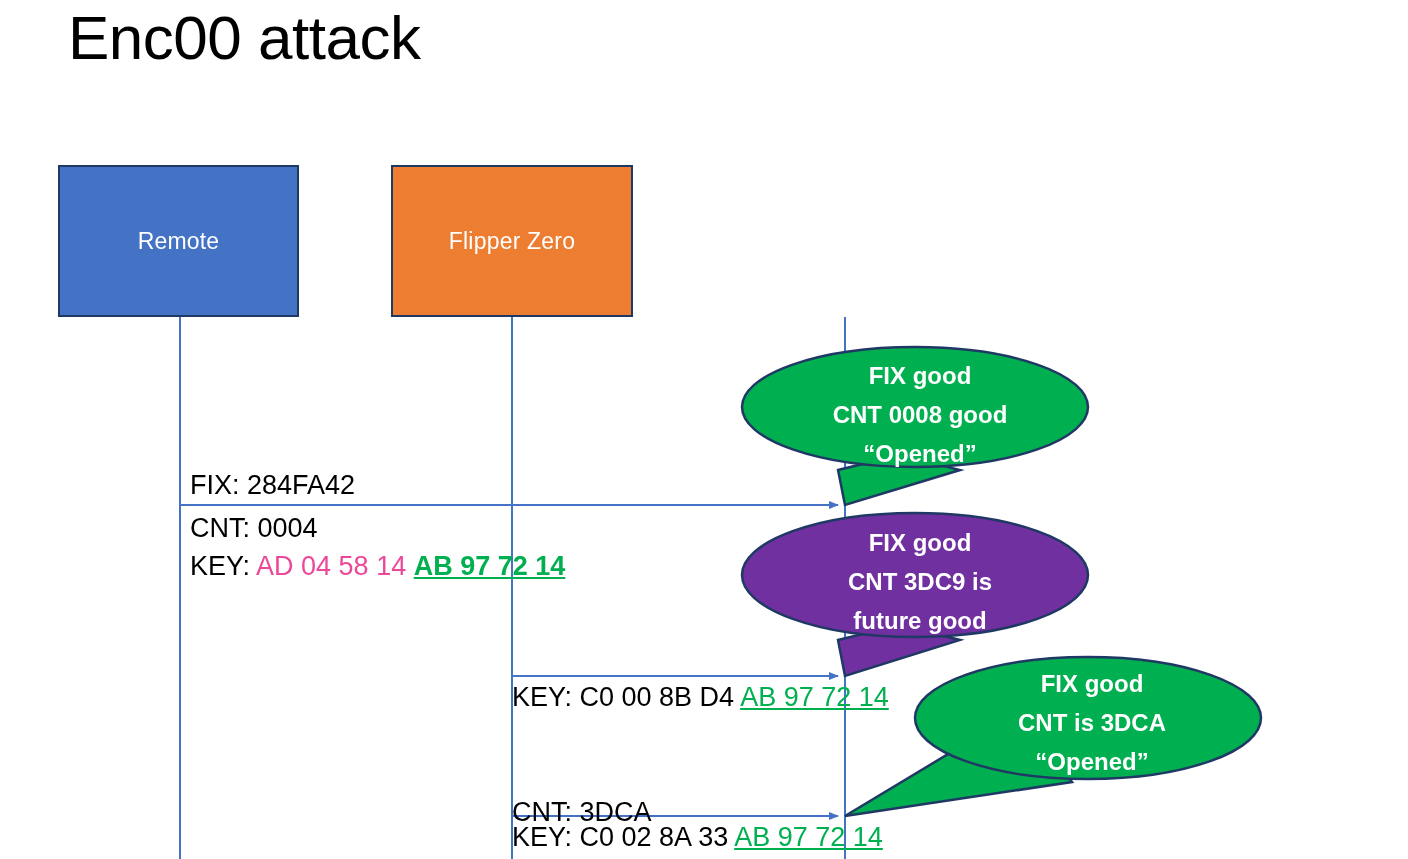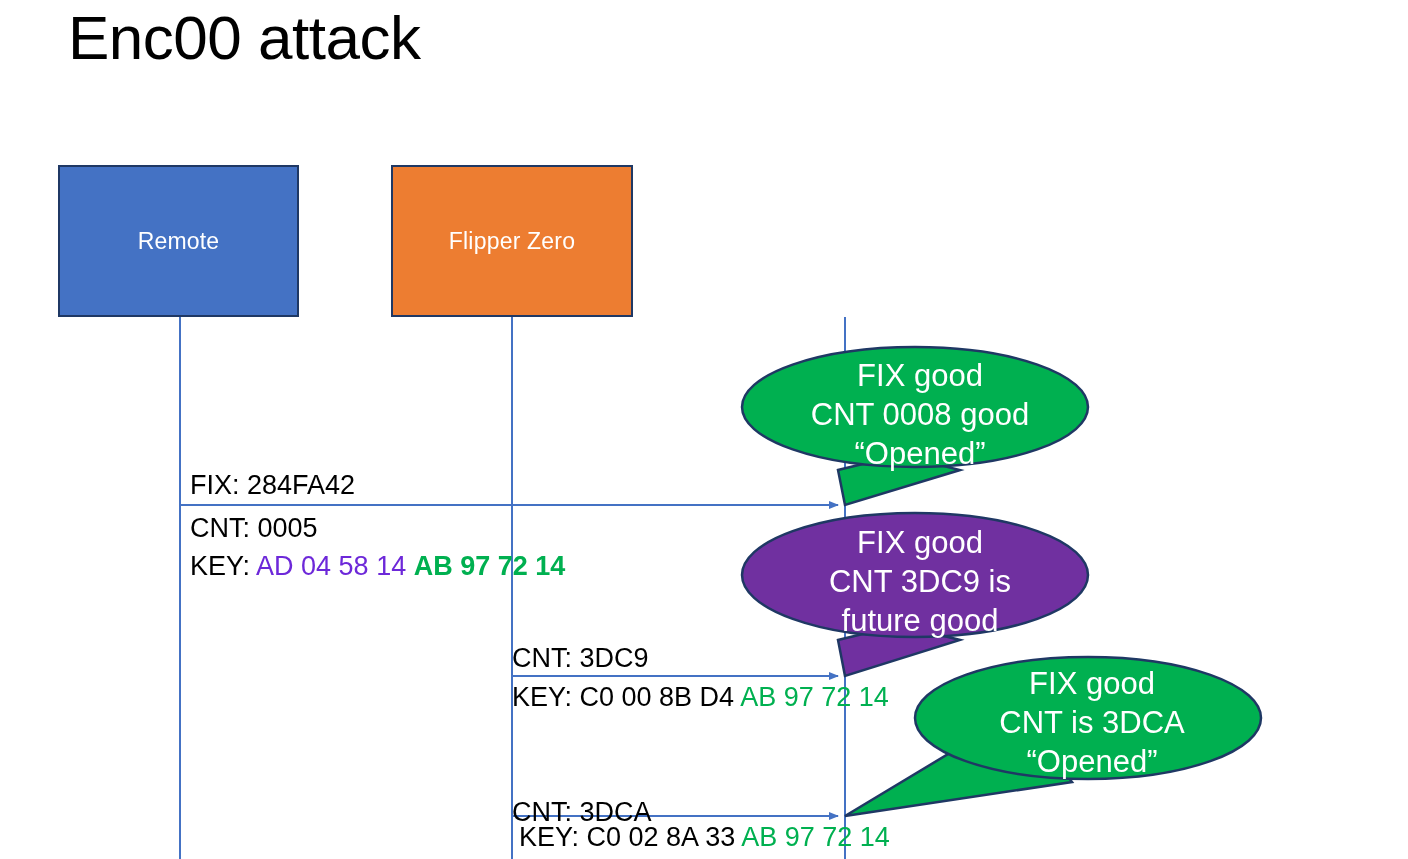--- a/index.html
+++ b/index.html
@@ -60,40 +60,41 @@
     pointer-events: none;
   }
   
   .msg {
     position: absolute;
     font-size: 27px;
     line-height: 39px;
     white-space: nowrap;
     color: #000000;
   }
-  .hex-red   { color: #6d28d9; }
-  .hex-green { color: #00B050; }
+  .hex-red   { color: #ec4899; }
+  .hex-green { color: #00B050; text-decoration: underline; }
   .hex-bold  { font-weight: 700; }
 
   #msg1-fix { left: 190px; top: 466px; }
   #msg1-cnt { left: 190px; top: 509px; }
   #msg1-key { left: 190px; top: 547px; }
   #msg2-cnt { left: 512px; top: 639px; }
   #msg2-key { left: 512px; top: 678px; }
   #msg3-cnt { left: 512px; top: 793px; }
-  #msg3-key { left: 512px; top: 818px; margin-left: 7px; }
+  #msg3-key { left: 512px; top: 818px; }
 
   
   .bubble-text {
     position: absolute;
     color: #ffffff;
-    font-size: 31px;
+    font-size: 24px;
     line-height: 39px;
     text-align: center;
     white-space: nowrap;
+    font-weight: bold;
   }
   #bubble1-text { left: 760px; top: 356px; width: 320px; }
   #bubble2-text { left: 760px; top: 523px; width: 320px; }
   #bubble3-text { left: 932px; top: 664px; width: 320px; }
 </style>
 </head>
 <body>
 
 <div id="slide">
 
@@ -145,22 +146,21 @@
     <div>future good</div>
   </div>
 
   <div class="bubble-text" id="bubble3-text">
     <div>FIX good</div>
     <div>CNT is 3DCA</div>
     <div>“Opened”</div>
   </div>
 
   <div class="msg" id="msg1-fix">FIX: 284FA42</div>
-  <div class="msg" id="msg1-cnt">CNT: 0005</div>
+  <div class="msg" id="msg1-cnt">CNT: 0004</div>
   <div class="msg" id="msg1-key"><span>KEY:</span><span> </span><span class="hex-red">AD 04 58 14</span><span> </span><span class="hex-green hex-bold">AB 97 72 14</span></div>
 
-  <div class="msg" id="msg2-cnt">CNT: 3DC9</div>
   <div class="msg" id="msg2-key"><span>KEY: C0 00 8B D4</span><span> </span><span class="hex-green">AB 97 72 14</span></div>
 
   <div class="msg" id="msg3-cnt">CNT: 3DCA</div>
   <div class="msg" id="msg3-key"><span>KEY: C0 02 8A 33</span><span> </span><span class="hex-green">AB 97 72 14</span></div>
 
 </div>
 
 </body></html>

